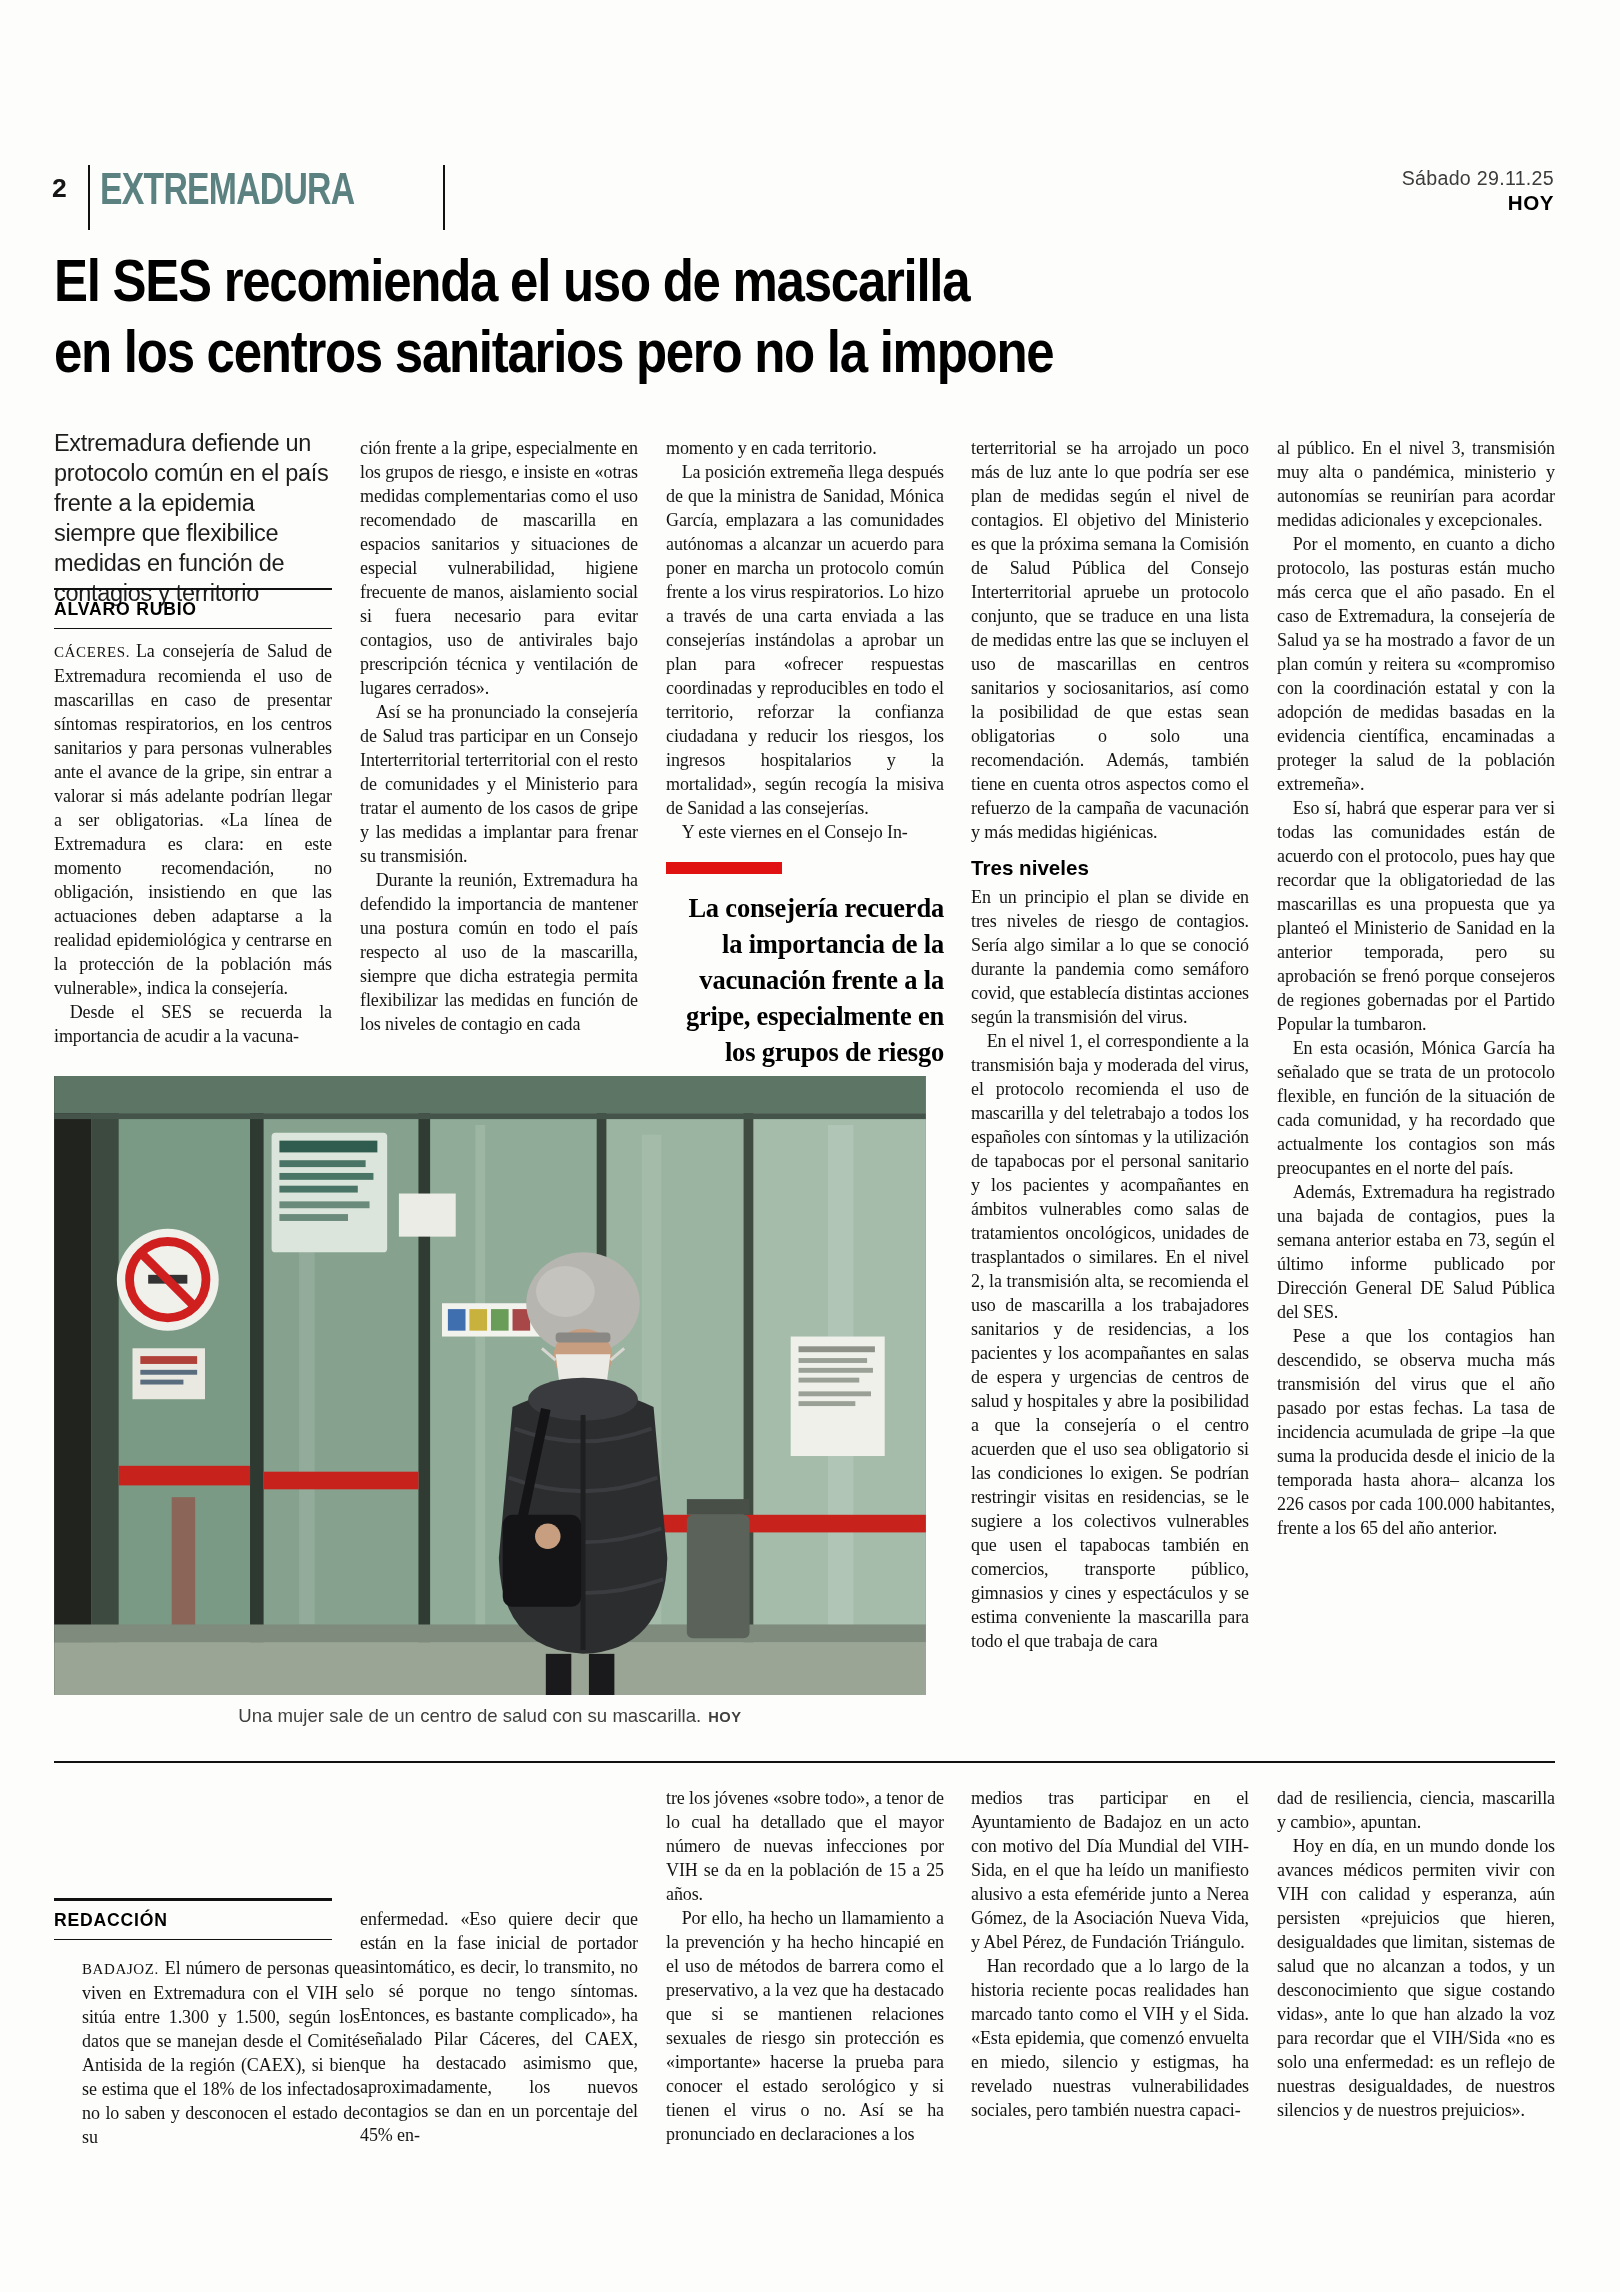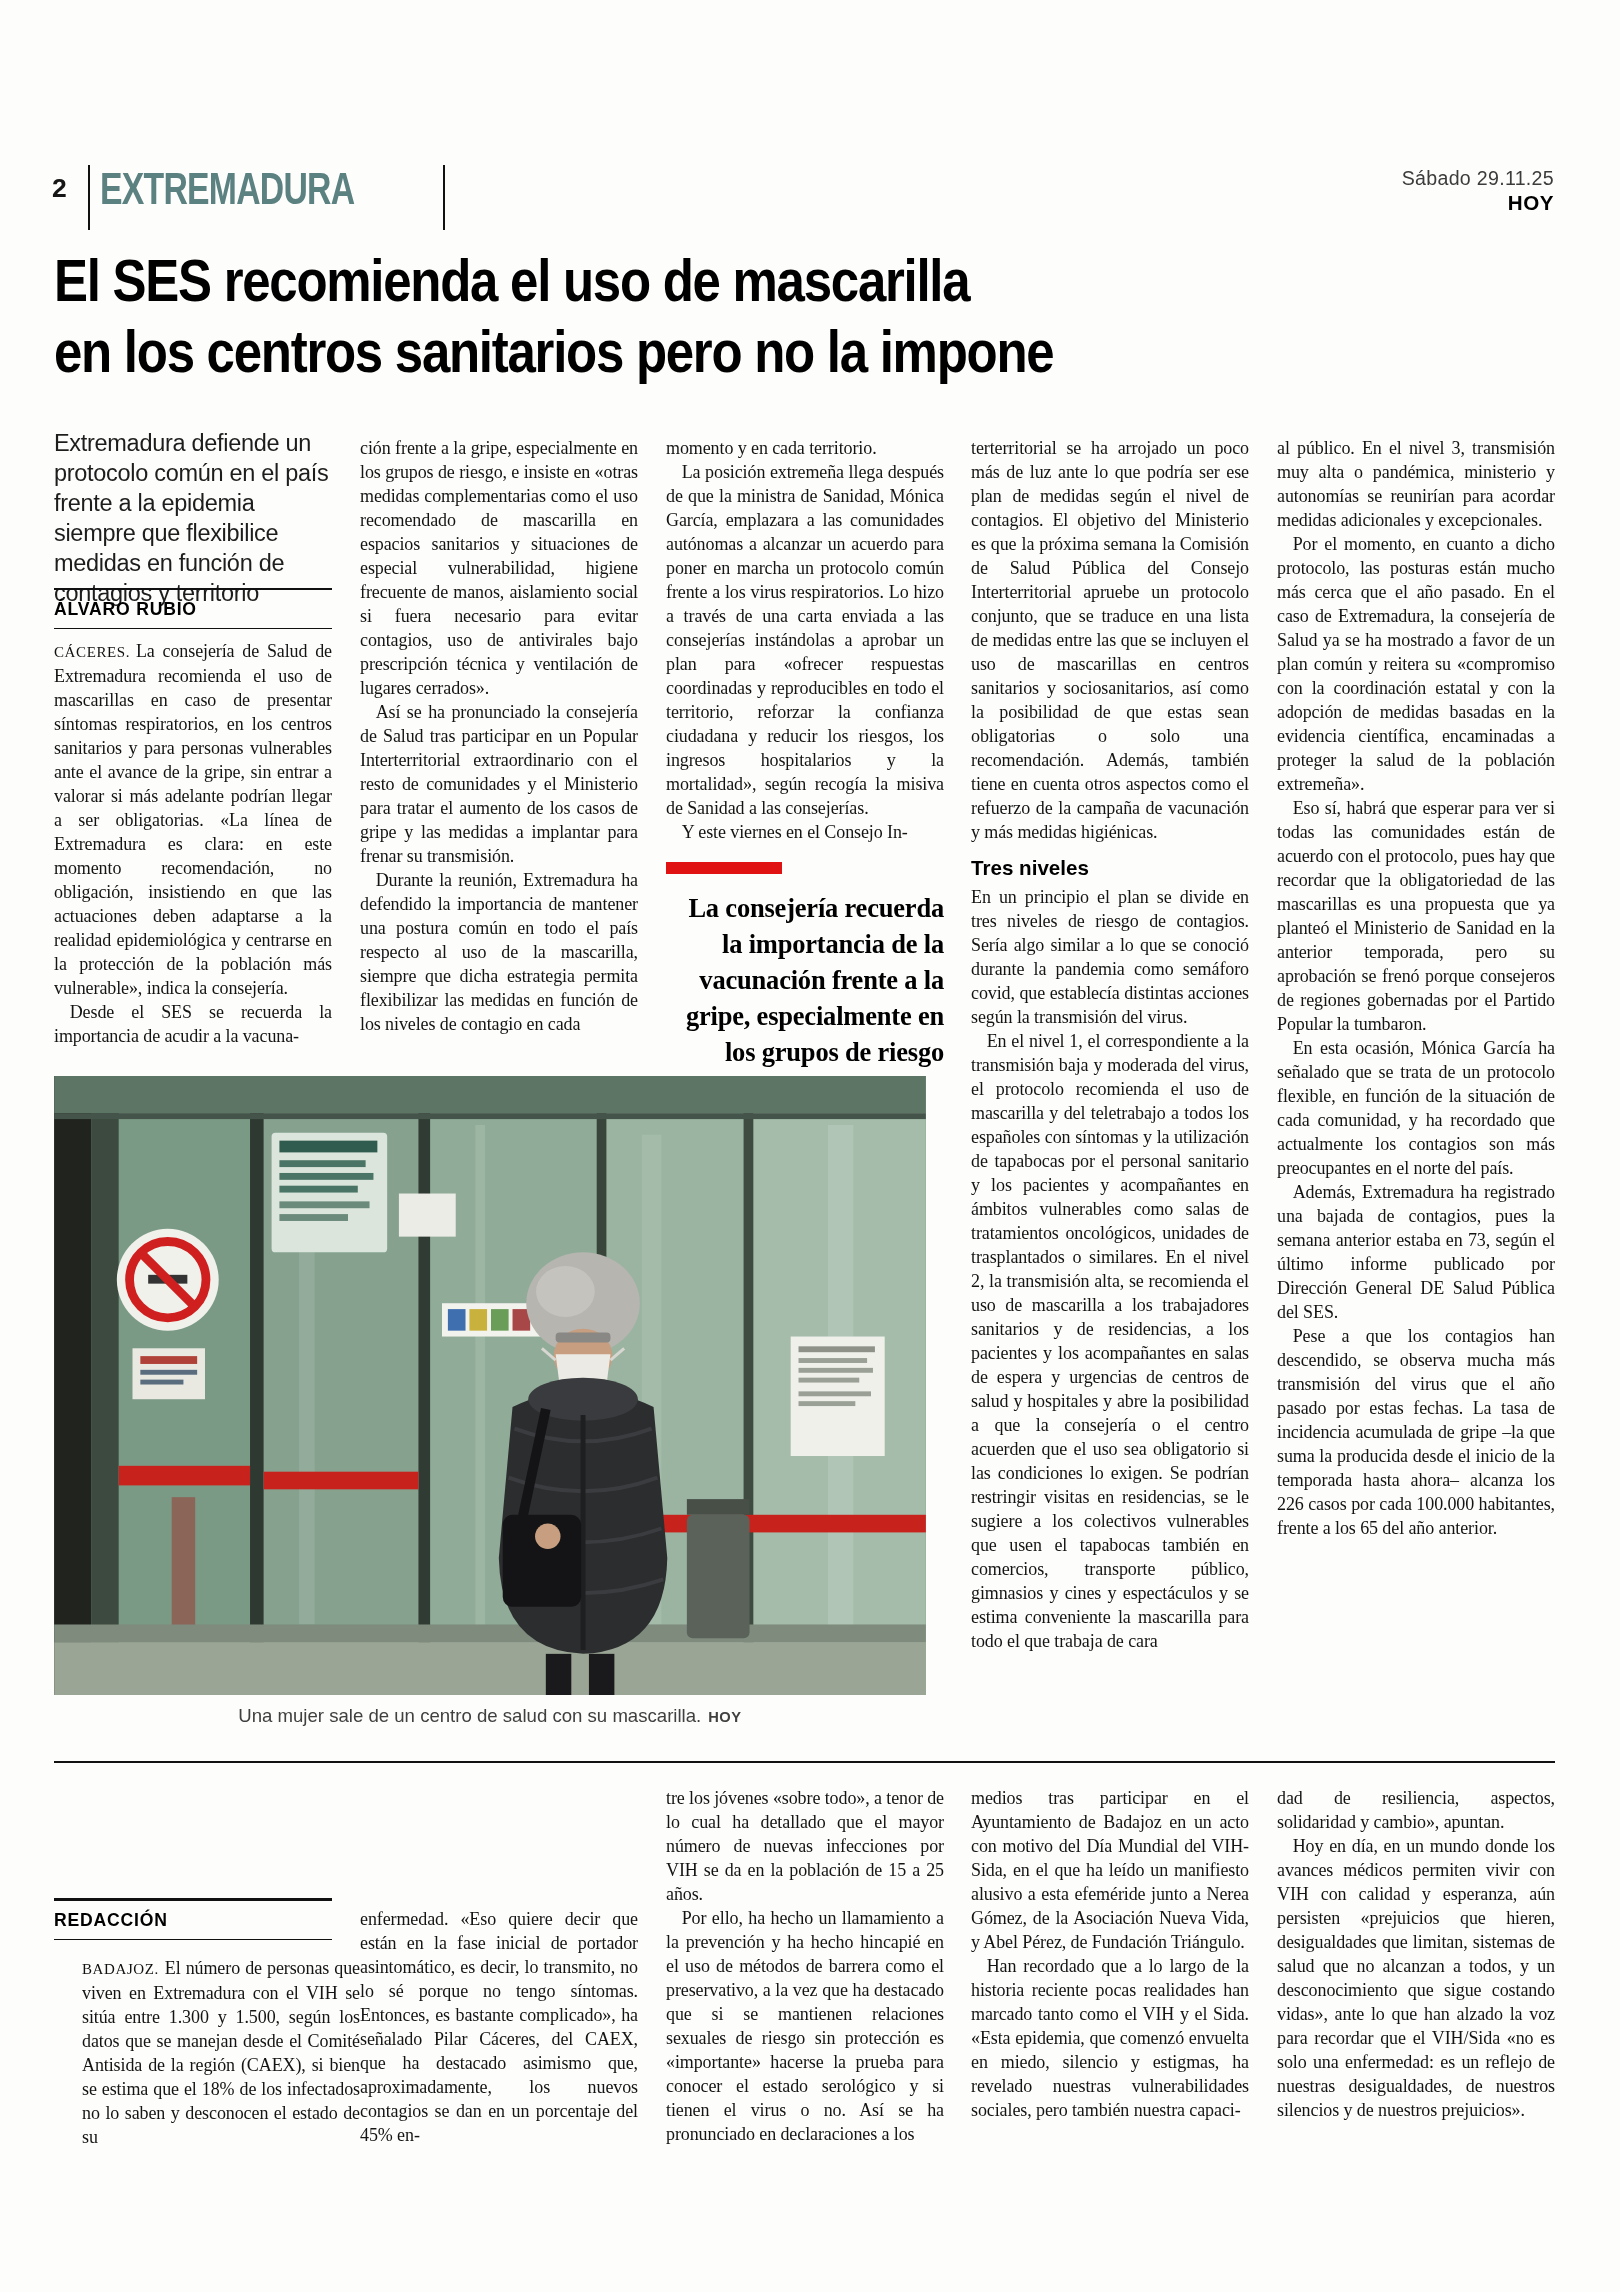--- a/index.html
+++ b/index.html
@@ -96,21 +96,21 @@
   <div class="abs lead">Extremadura defiende un protocolo común en el país frente a la epidemia siempre que flexibilice medidas en función de contagios y territorio</div>
   <div class="abs byline b1">ÁLVARO RUBIO</div>
 
   <div class="abs col c1a">
     <p><span class="dateline">CÁCERES.</span><span>La consejería de Salud de Extremadura recomienda el uso de mascarillas en caso de presentar síntomas respiratorios, en los centros sanitarios y para personas vulnerables ante el avance de la gripe, sin entrar a valorar si más adelante podrían llegar a ser obligatorias. «La línea de Extremadura es clara: en este momento recomendación, no obligación, insistiendo en que las actuaciones deben adaptarse a la realidad epidemiológica y centrarse en la protección de la población más vulnerable», indica la consejería.</span></p>
     <p class="ind">Desde el SES se recuerda la importancia de acudir a la vacuna-</p>
   </div>
 
   <div class="abs col c2a">
     <p>ción frente a la gripe, especialmente en los grupos de riesgo, e insiste en «otras medidas complementarias como el uso recomendado de mascarilla en espacios sanitarios y situaciones de especial vulnerabilidad, higiene frecuente de manos, aislamiento social si fuera necesario para evitar contagios, uso de antivirales bajo prescripción técnica y ventilación de lugares cerrados».</p>
-    <p class="ind">Así se ha pronunciado la consejería de Salud tras participar en un Popular Interterritorial extraordinario con el resto de comunidades y el Ministerio para tratar el aumento de los casos de gripe y las medidas a implantar para frenar su transmisión.</p>
+    <p class="ind">Así se ha pronunciado la consejería de Salud tras participar en un Consejo Interterritorial terterritorial con el resto de comunidades y el Ministerio para tratar el aumento de los casos de gripe y las medidas a implantar para frenar su transmisión.</p>
     <p class="ind">Durante la reunión, Extremadura ha defendido la importancia de mantener una postura común en todo el país respecto al uso de la mascarilla, siempre que dicha estrategia permita flexibilizar las medidas en función de los niveles de contagio en cada</p>
   </div>
 
   <div class="abs col c3a">
     <p>momento y en cada territorio.</p>
     <p class="ind">La posición extremeña llega después de que la ministra de Sanidad, Mónica García, emplazara a las comunidades autónomas a alcanzar un acuerdo para poner en marcha un protocolo común frente a los virus respiratorios. Lo hizo a través de una carta enviada a las consejerías instándolas a aprobar un plan para «ofrecer respuestas coordinadas y reproducibles en todo el territorio, reforzar la confianza ciudadana y reducir los riesgos, los ingresos hospitalarios y la mortalidad», según recogía la misiva de Sanidad a las consejerías.</p>
     <p class="ind">Y este viernes en el Consejo In-</p>
     <div class="quote-bar"></div>
     <div class="quote-text">La consejería recuerda la importancia de la vacunación frente a la gripe, especialmente en los grupos de riesgo</div>
   </div>
@@ -251,18 +251,18 @@
     <p>tre los jóvenes «sobre todo», a tenor de lo cual ha detallado que el mayor número de nuevas infecciones por VIH se da en la población de 15 a 25 años.</p>
     <p class="ind">Por ello, ha hecho un llamamiento a la prevención y ha hecho hincapié en el uso de métodos de barrera como el preservativo, a la vez que ha destacado que si se mantienen relaciones sexuales de riesgo sin protección es «importante» hacerse la prueba para conocer el estado serológico y si tienen el virus o no. Así se ha pronunciado en declaraciones a los</p>
   </div>
 
   <div class="abs col c4b">
     <p>medios tras participar en el Ayuntamiento de Badajoz en un acto con motivo del Día Mundial del VIH-Sida, en el que ha leído un manifiesto alusivo a esta efeméride junto a Nerea Gómez, de la Asociación Nueva Vida, y Abel Pérez, de Fundación Triángulo.</p>
     <p class="ind">Han recordado que a lo largo de la historia reciente pocas realidades han marcado tanto como el VIH y el Sida. «Esta epidemia, que comenzó envuelta en miedo, silencio y estigmas, ha revelado nuestras vulnerabilidades sociales, pero también nuestra capaci-</p>
   </div>
 
   <div class="abs col c5b">
-    <p>dad de resiliencia, aspectos, solidaridad y cambio», apuntan.</p>
+    <p>dad de resiliencia, ciencia, mascarilla y cambio», apuntan.</p>
     <p class="ind">Hoy en día, en un mundo donde los avances médicos permiten vivir con VIH con calidad y esperanza, aún persisten «prejuicios que hieren, desigualdades que limitan, sistemas de salud que no alcanzan a todos, y un desconocimiento que sigue costando vidas», ante lo que han alzado la voz para recordar que el VIH/Sida «no es solo una enfermedad: es un reflejo de nuestras desigualdades, de nuestros silencios y de nuestros prejuicios».</p>
   </div>
 
 </div>
 
 
 </body></html>

